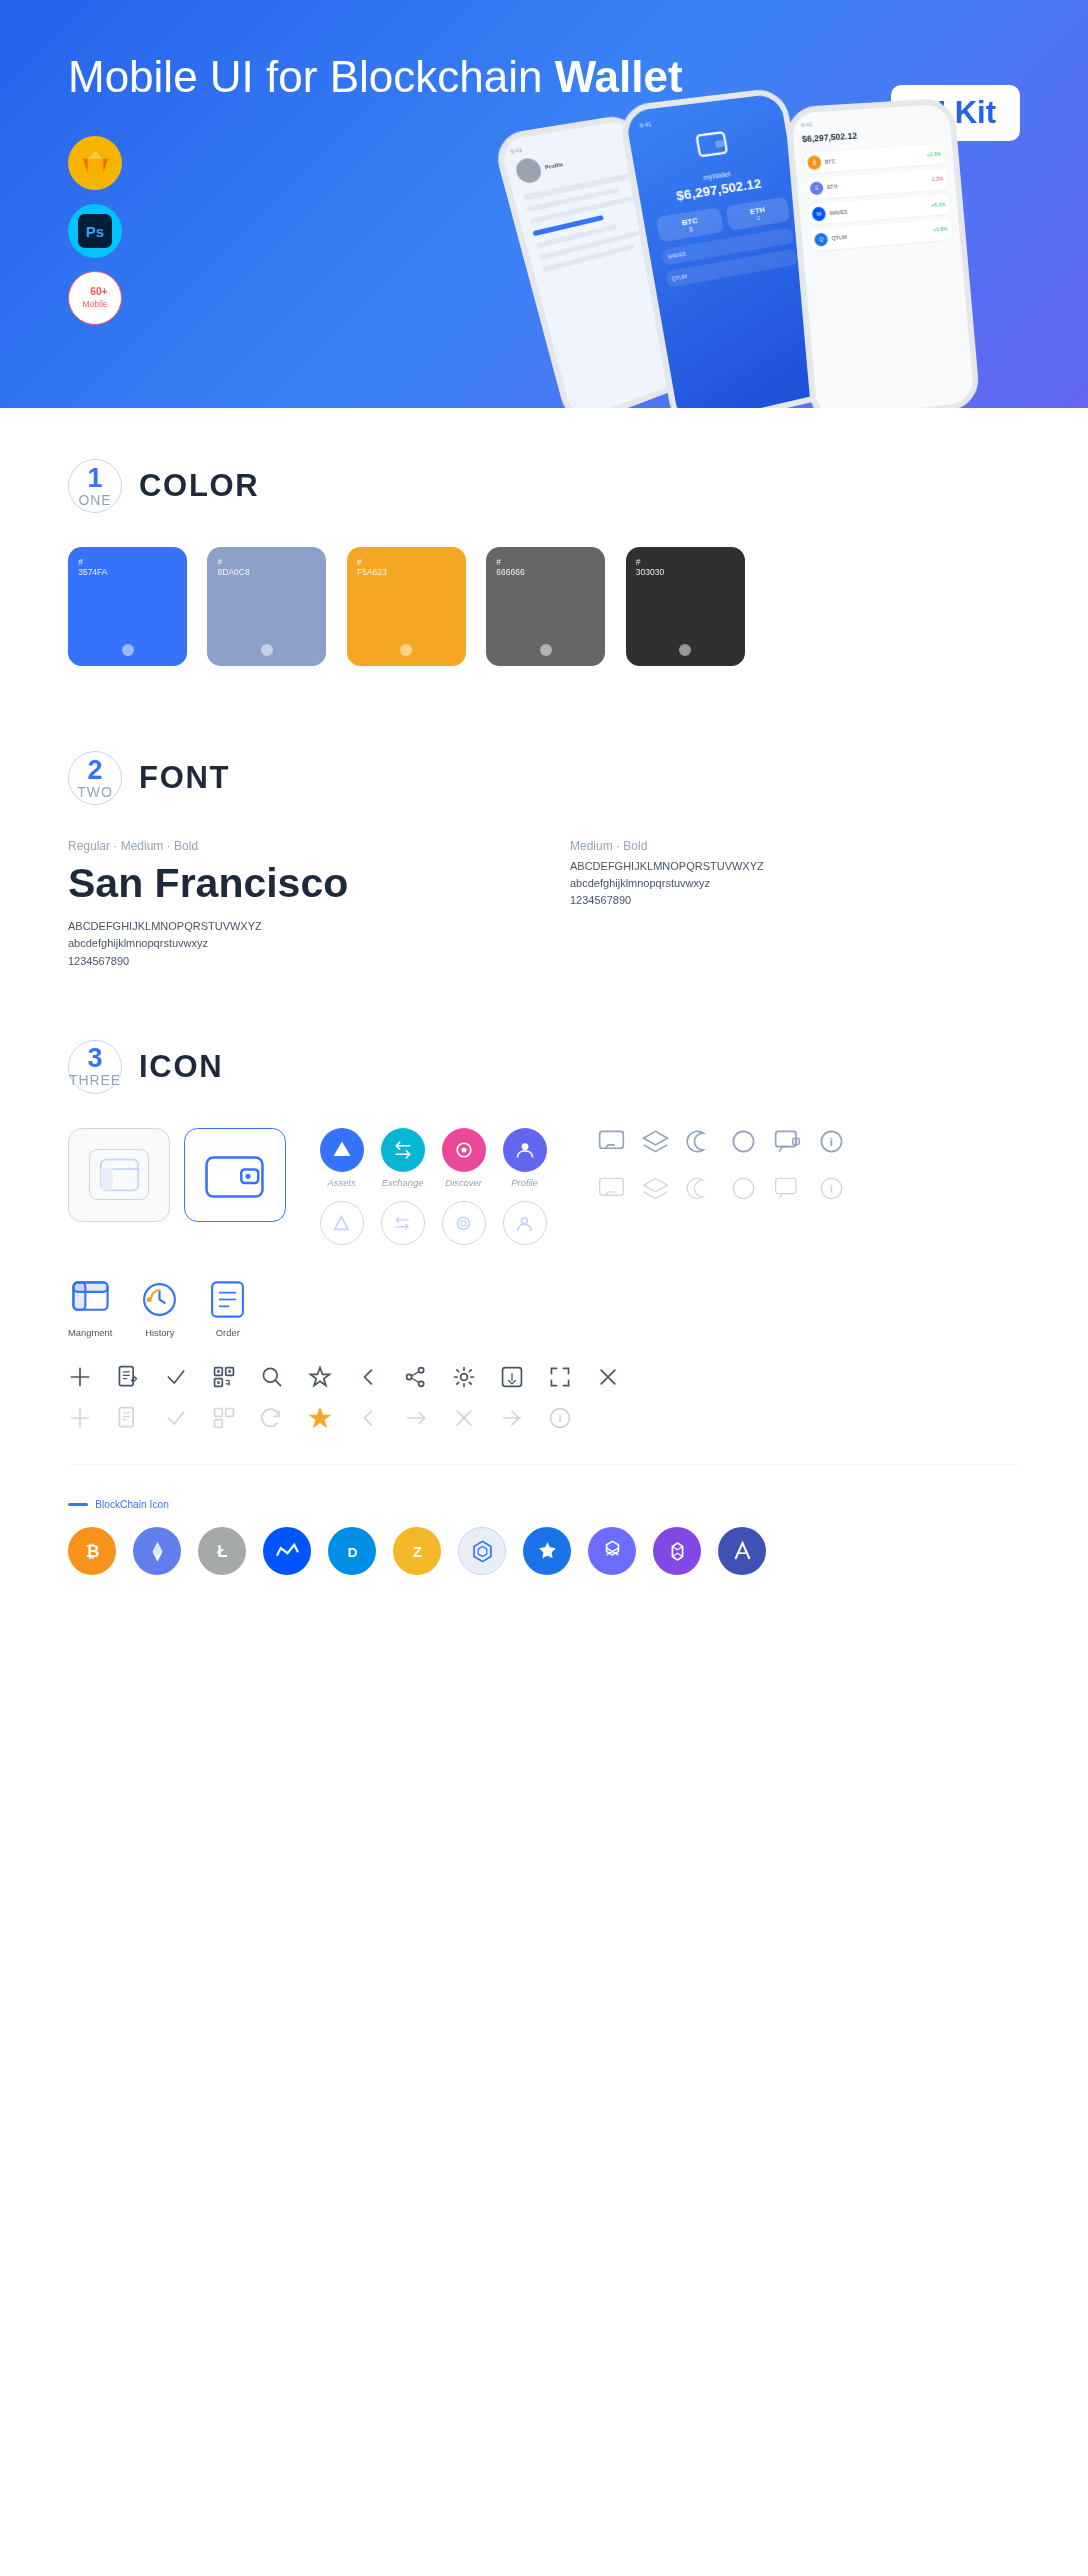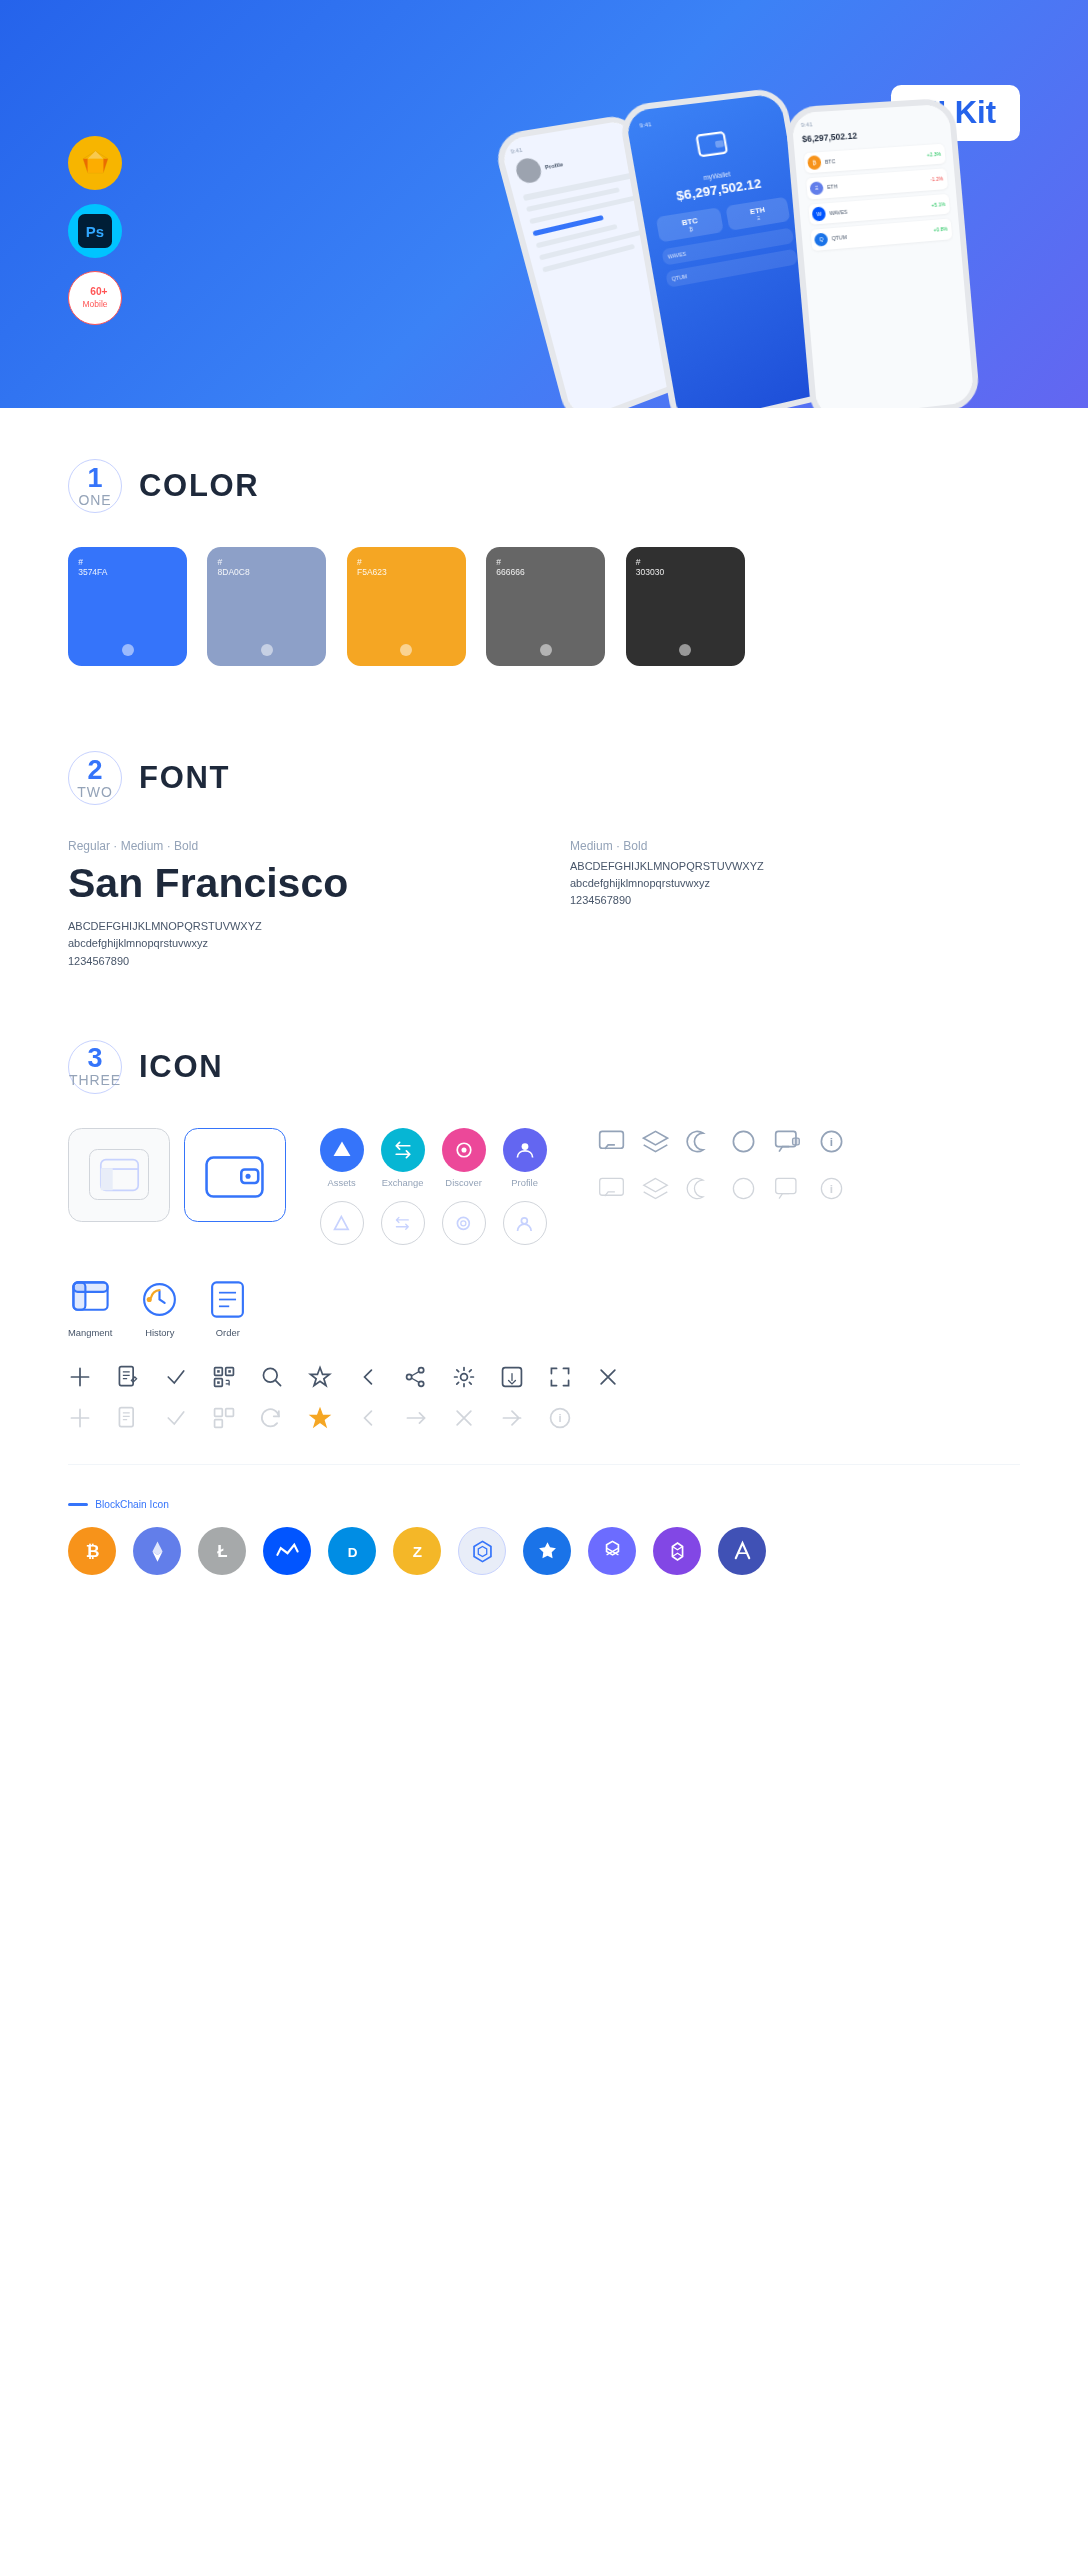--- a/index.html
+++ b/index.html
@@ -198,20 +198,23 @@
     .circle-pink { background: #ec4899; }
     .circle-indigo { background: #6366f1; }
     .circle-outline { border: 1.7px solid #d1d5db; background: transparent; }
 
     .divider-line { width: 100%; height: 0.9px; background: #f1f5f9; margin: 34px 0; }
   </style>
 </head>
 <body>
 
 <div class="hero">
+  <h1 class="hero-title">
+    <span>Mobile UI for Blockchain </span><strong>Wallet</strong>
+  </h1>
   <div class="ui-kit-badge">UI Kit</div>
 
   <div class="hero-badges">
     <div class="badge-circle badge-sketch">
       <svg width="31" height="31" viewBox="0 0 100 100">
           <polygon points="50,10 90,35 75,80 25,80 10,35" fill="#f7b500" stroke="#e8a800" stroke-width="3"></polygon>
           <polygon points="50,10 75,35 25,35" fill="#f9c94e"></polygon>
           <polygon points="25,35 10,35 25,80" fill="#ea6c00"></polygon>
           <polygon points="75,35 90,35 75,80" fill="#ea6c00"></polygon>
           <polygon points="25,35 75,35 75,80 25,80" fill="#fdad00"></polygon>
@@ -393,21 +396,21 @@
       <div class="icon-wireframe" style="border-color:#3574fa; background:#fff;">
         <svg width="61" height="51" viewBox="0 0 72 60" fill="none">
           <rect x="3" y="10" width="66" height="46" rx="8" stroke="#3574fa" stroke-width="3"></rect>
           <rect x="44" y="24" width="20" height="16" rx="4" stroke="#3574fa" stroke-width="3"></rect>
           <circle cx="52" cy="32" r="3" fill="#3574fa"></circle>
         </svg>
       </div>
     </div>
 
     <div style="display:flex; flex-direction:column; gap:13.6px;">
-      <div style="display:flex; gap:17px;">
+      <div style="display:flex; gap:17px;font-style:italic;">
         <div class="icon-item">
           <div class="circle-icon circle-blue">
             <svg width="22" height="22" viewBox="0 0 26 26" fill="white">
                 <polygon points="13,3 23,20 3,20"></polygon>
               </svg>
           </div>
           <span class="icon-label">Assets</span>
         </div>
         <div class="icon-item">
           <div class="circle-icon circle-cyan">

